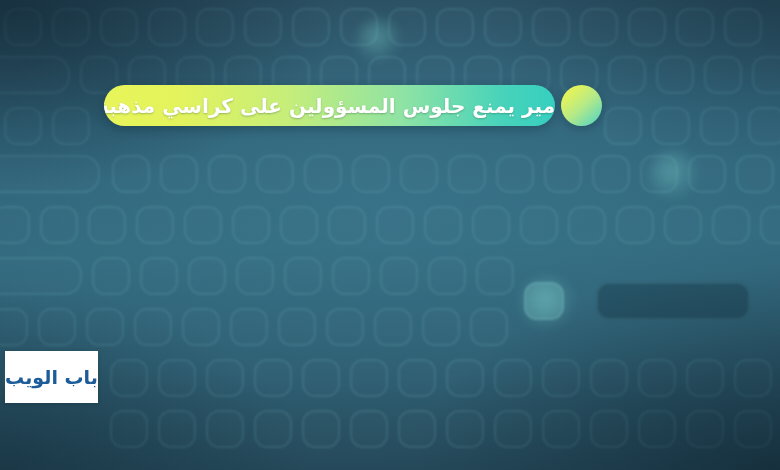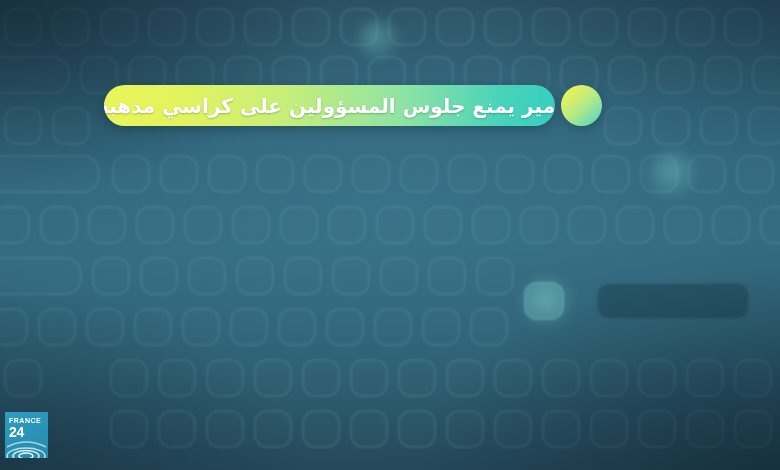--- a/index.html
+++ b/index.html
@@ -328,25 +328,18 @@
     </div>
 
   <div class="bg-corner-dark"></div>
 
   <div class="headline-banner">
     <span class="headline-text">أمير يمنع جلوس المسؤولين على كراسي مذهبة</span>
   </div>
 
   <div class="accent-dot"></div>
 
-
-  <div class="france24-logo">
-    <span class="f24-word">FRANCE</span>
-    <span class="f24-number">24</span>
-    <svg class="f24-swoosh" viewBox="0 0 43 22">
-      <ellipse cx="21" cy="20" rx="7" ry="3" fill="none" stroke="#ffffff" stroke-width="1.5" opacity="0.95"></ellipse>
-      <ellipse cx="21" cy="20" rx="13" ry="5.5" fill="none" stroke="#ffffff" stroke-width="1.5" opacity="0.85"></ellipse>
-      <ellipse cx="21" cy="20" rx="19" ry="8" fill="none" stroke="#ffffff" stroke-width="1.5" opacity="0.7"></ellipse>
-      <path d="M 2 11 Q 21 1 41 11" fill="none" stroke="#ffffff" stroke-width="1.5" opacity="0.6"></path>
-    </svg>
+  <div class="babalweb-logo">
+    <span class="babalweb-text">باب الويب</span>
   </div>
 
+
 </div>
 
 </body></html>

